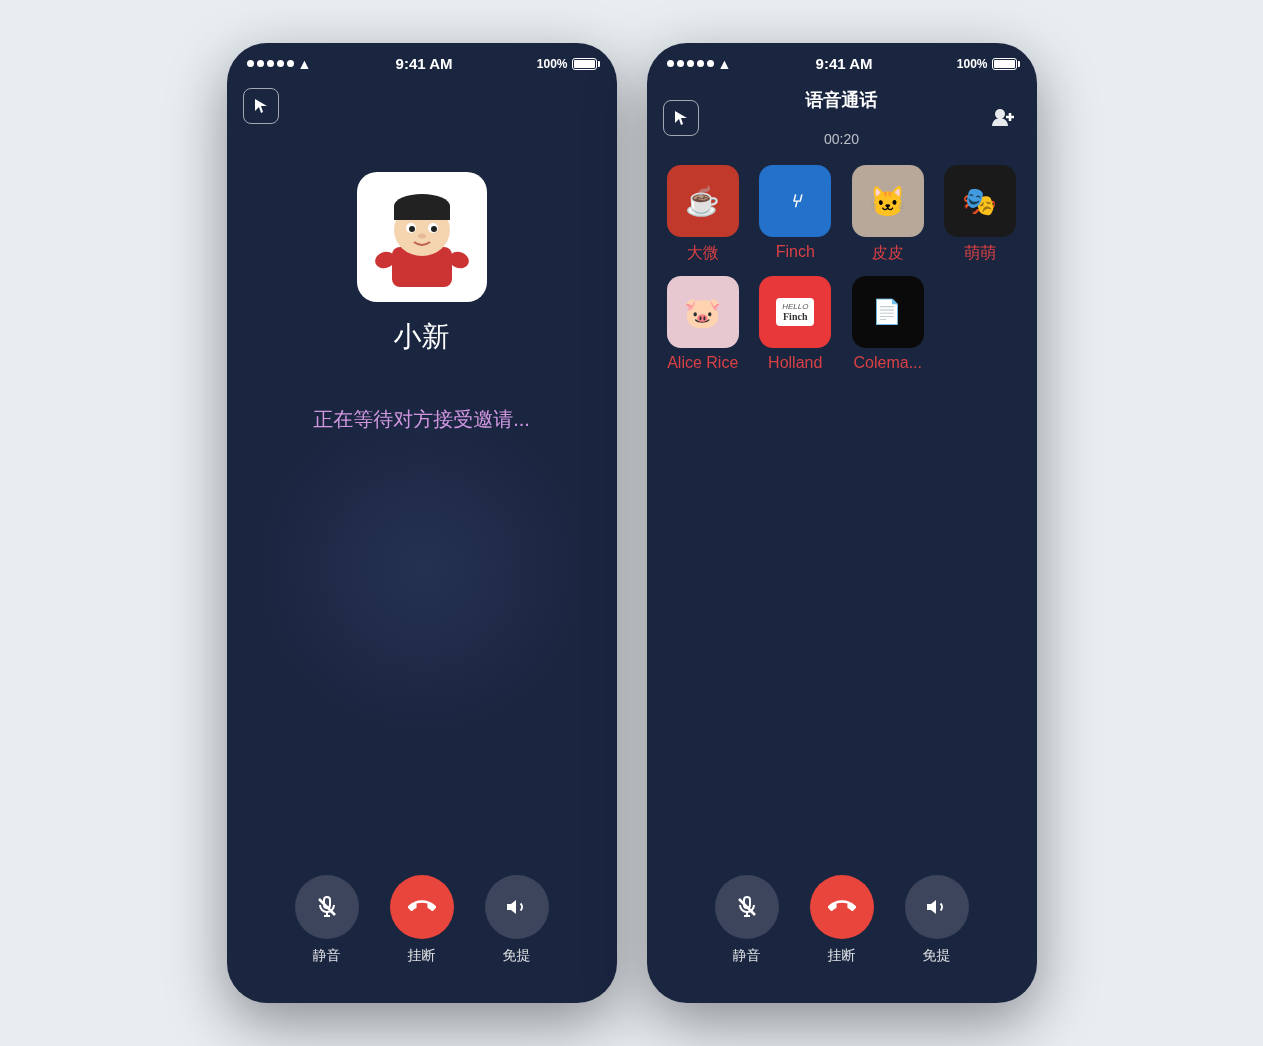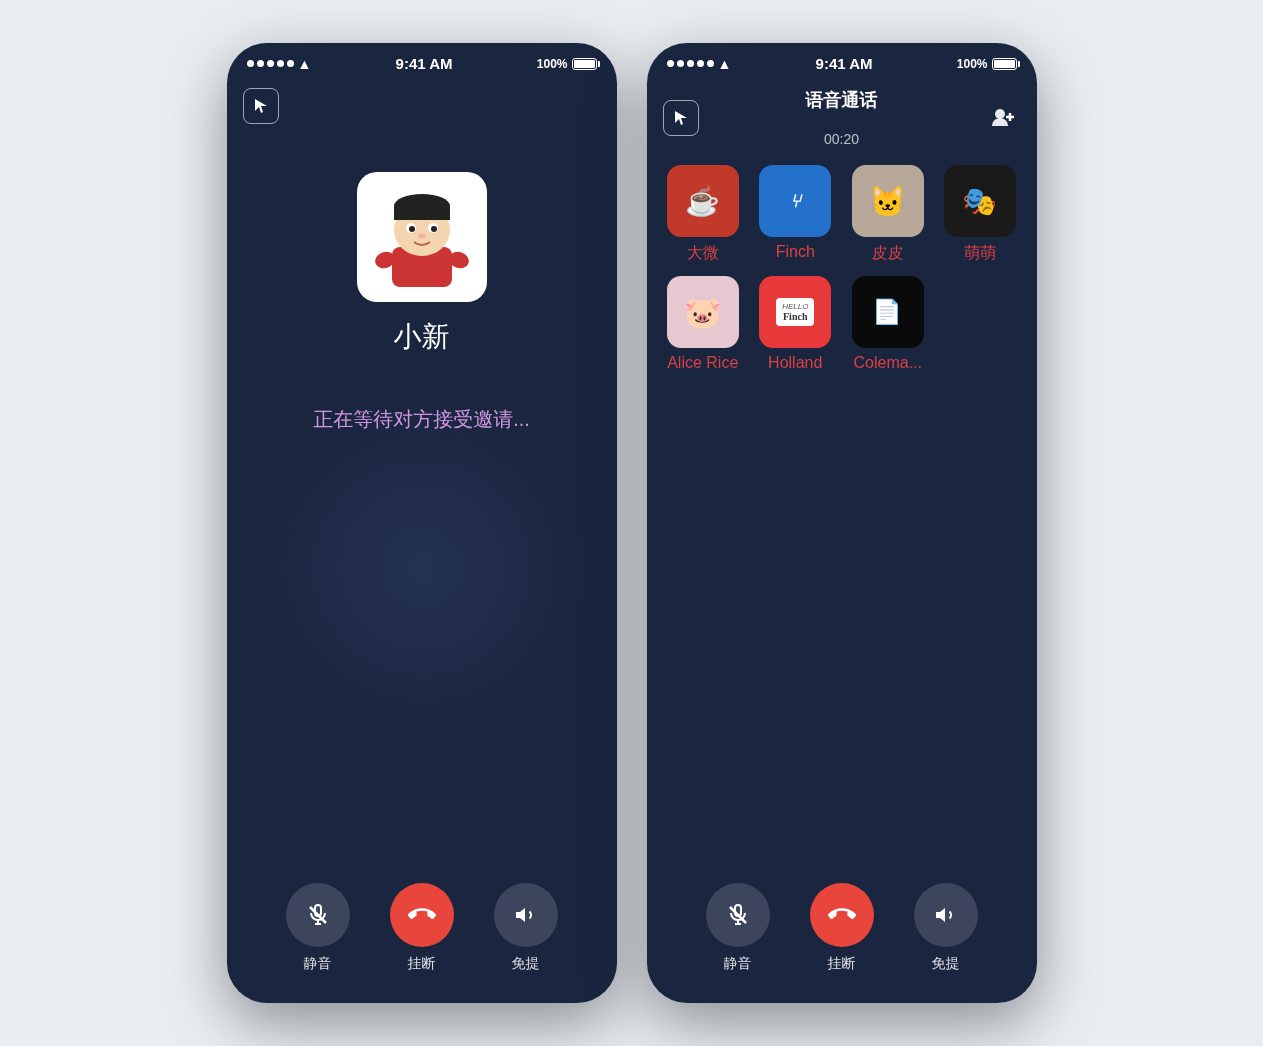--- a/index.html
+++ b/index.html
@@ -155,22 +155,22 @@
       margin-top: auto;
       padding: 16px 0 30px;
       display: flex;
       flex-direction: column;
       align-items: center;
       width: 100%;
       flex-shrink: 0;
     }
     .control-buttons {
       display: flex;
-      gap: 40px;
-      margin-bottom: 0;
+      gap: 31px;
+      margin-bottom: 8px;
     }
     .ctrl-btn {
       display: flex;
       flex-direction: column;
       align-items: center;
       gap: 8px;
     }
     .ctrl-circle {
       width: 64px;
       height: 64px;

